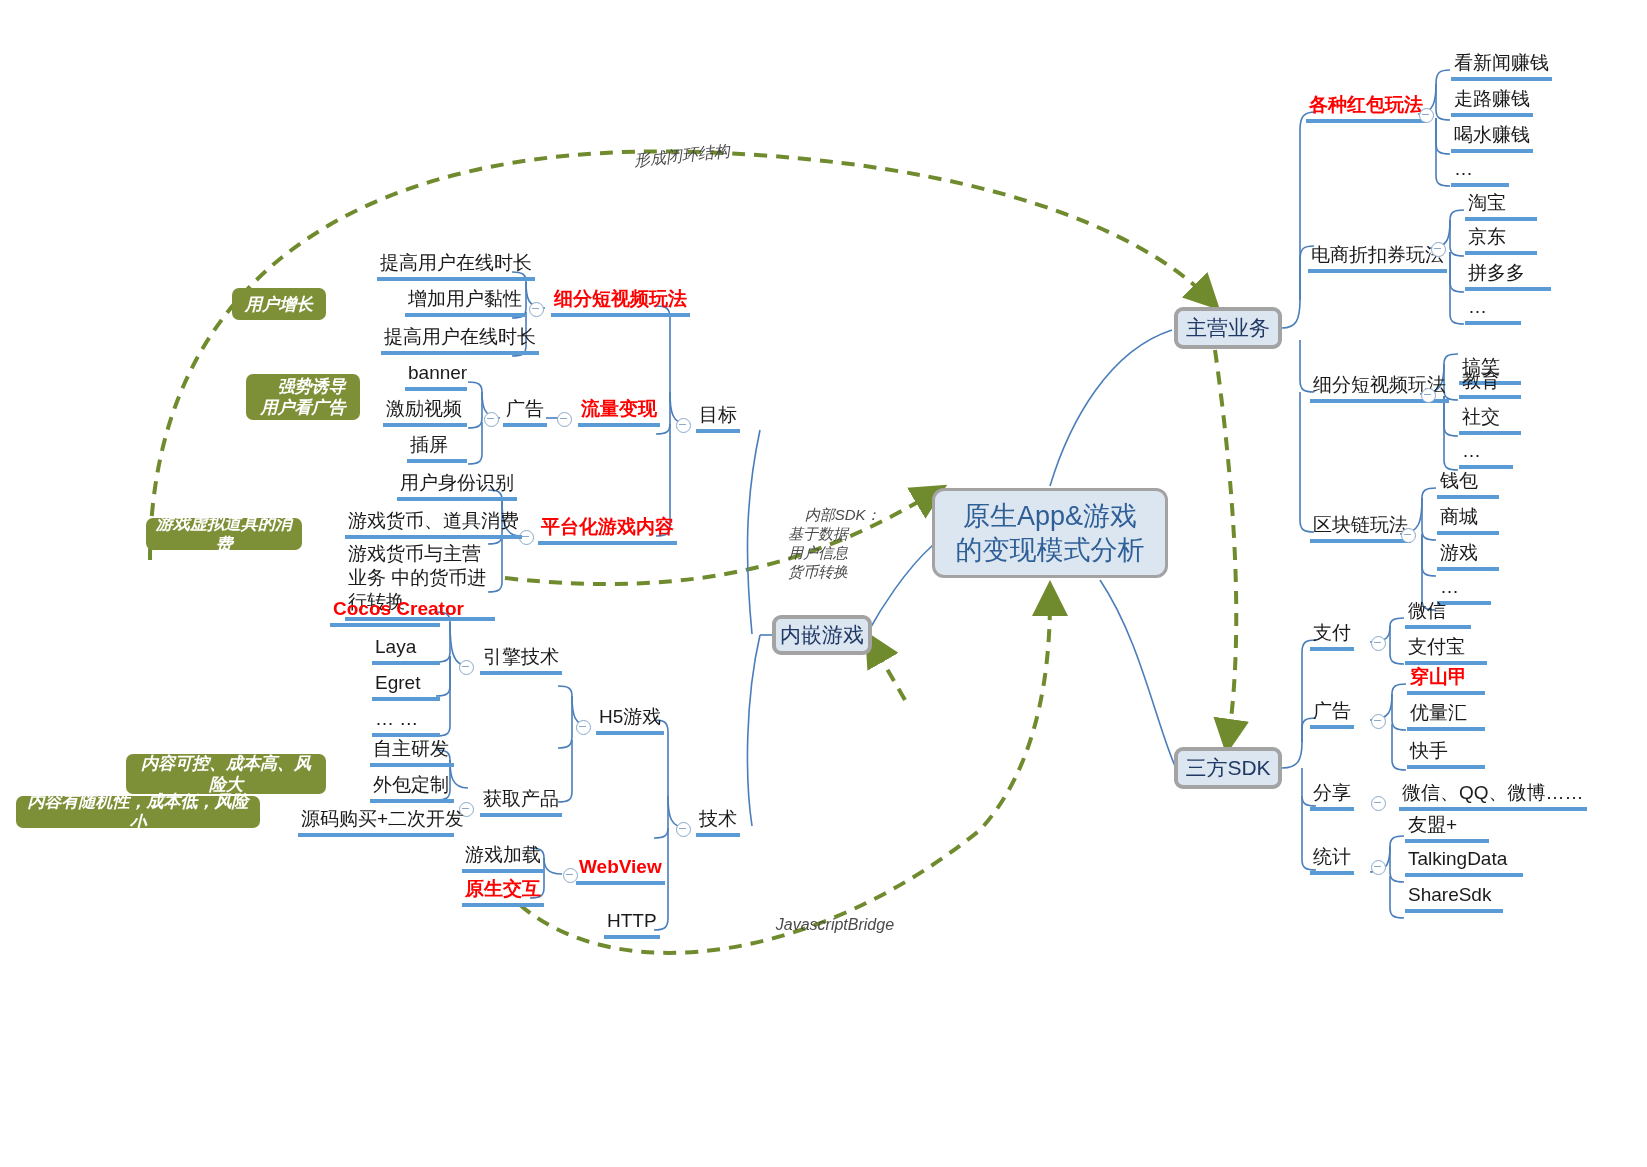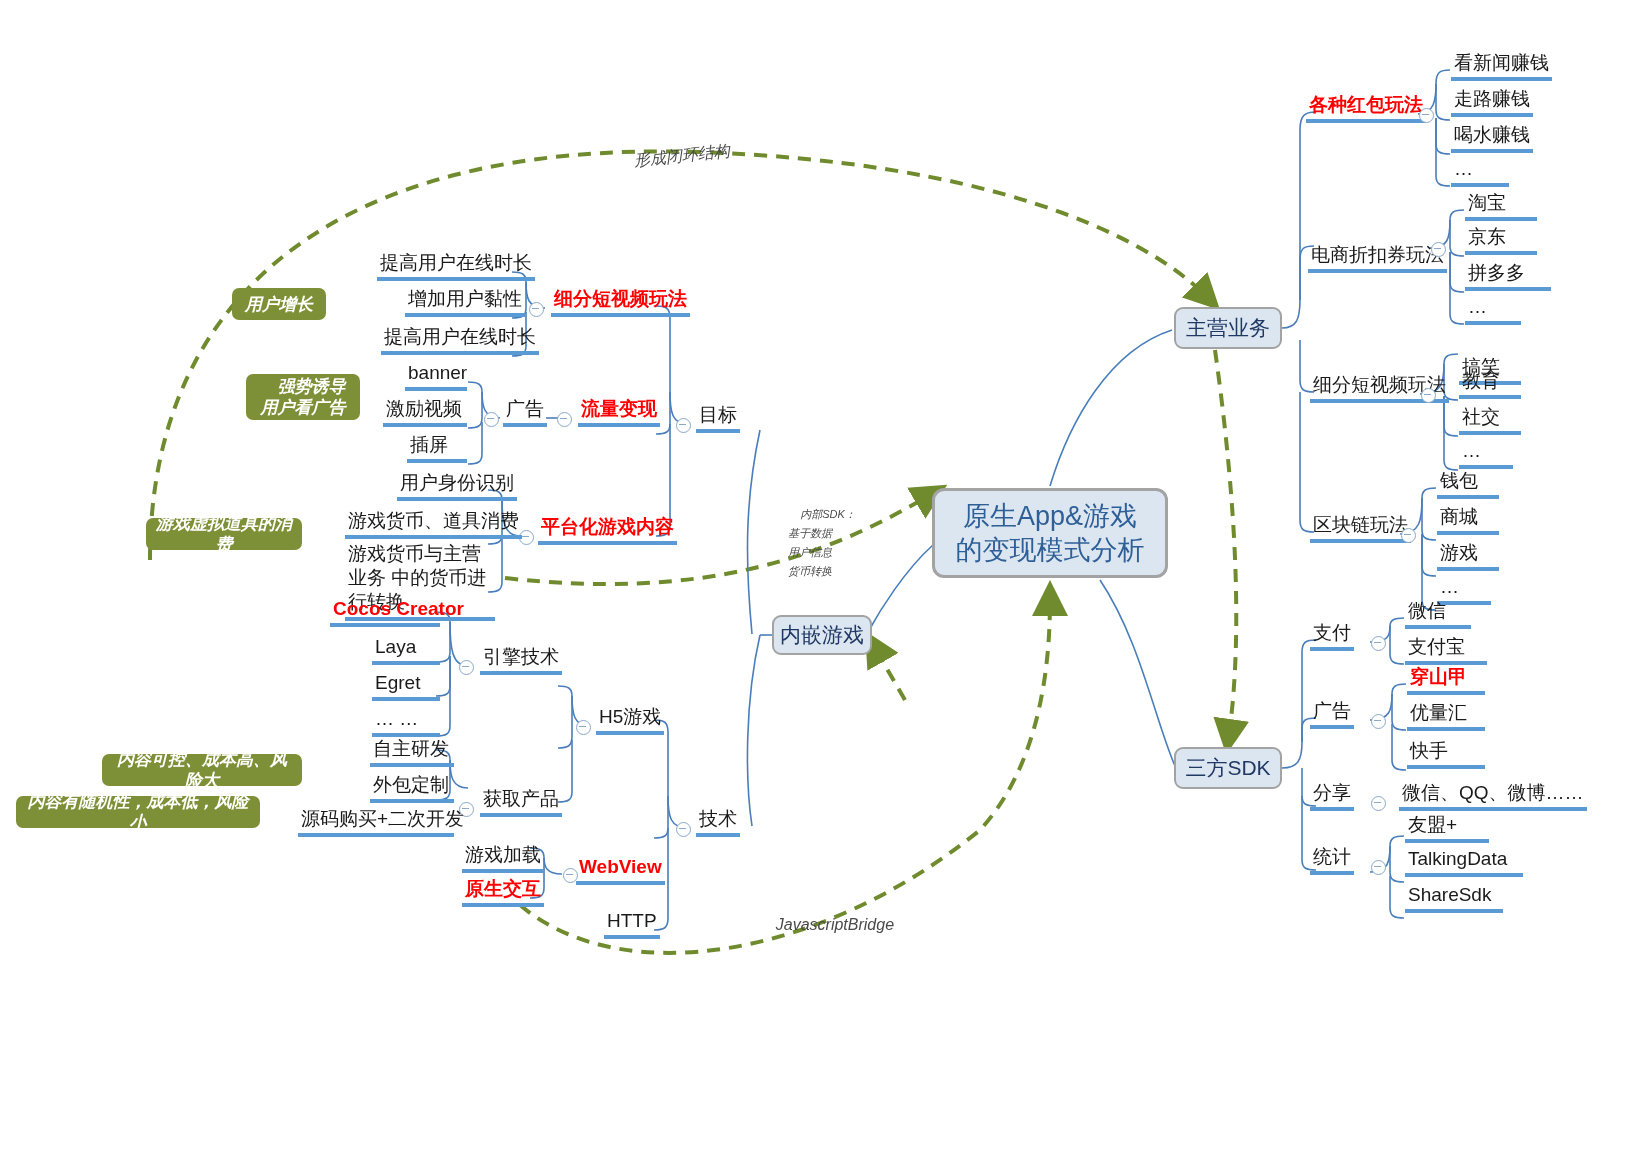--- a/index.html
+++ b/index.html
@@ -26,21 +26,21 @@
     border-bottom:4px solid #5b9bd5;
     box-sizing:border-box;
   }
   .topic.red{color:#ff0000;font-weight:bold;}
   .topic.two{white-space:normal;line-height:24px;}
 
   
   .bluebox{
     position:absolute;
     background:#dce6f1;
-    border:2px solid #a3a3a3;
+    border:4px solid #a3a3a3;
     border-radius:9px;
     color:#1f3864;
     text-align:center;
     font-size:21px;
     display:flex;
     align-items:center;
     justify-content:center;
     box-sizing:border-box;
   }
   .bluebox.central{
@@ -67,21 +67,21 @@
     justify-content:center;
     padding:4px 10px;
     box-sizing:border-box;
   }
 
   
   .annot{
     position:absolute;
     color:#4a4a4a;
     font-style:italic;
-    font-size:11px;
+    font-size:15px;
     line-height:19px;
     white-space:pre;
   }
   .annot.big{font-size:16px;}
 
   
   .knob{
     position:absolute;
     width:13px;height:13px;
     border:1px solid #8aa9c8;
@@ -394,21 +394,21 @@
   <div class="greenbox" style="left:232px;top:288px;width:94px;height:32px;">
     <span>用户增长</span>
   </div>
   <div class="greenbox" style="left:246px;top:374px;width:114px;height:46px;white-space:pre-line;text-align:right;">
     <span>强势诱导
 用户看广告</span>
   </div>
   <div class="greenbox" style="left:146px;top:518px;width:156px;height:32px;">
     <span>游戏虚拟道具的消费</span>
   </div>
-  <div class="greenbox" style="left:102px;top:754px;width:200px;height:32px;">
+  <div class="greenbox" style="left:126px;top:754px;width:200px;height:40px;">
     <span>内容可控、成本高、风险大</span>
   </div>
   <div class="greenbox" style="left:16px;top:796px;width:244px;height:32px;">
     <span>内容有随机性，成本低，风险小</span>
   </div>
 
   <div class="annot big" style="left:616px;top:128px;transform:rotate(-6deg);">
     <span>形成闭环结构</span>
   </div>
   <div class="annot" style="left:788px;top:486px;">

